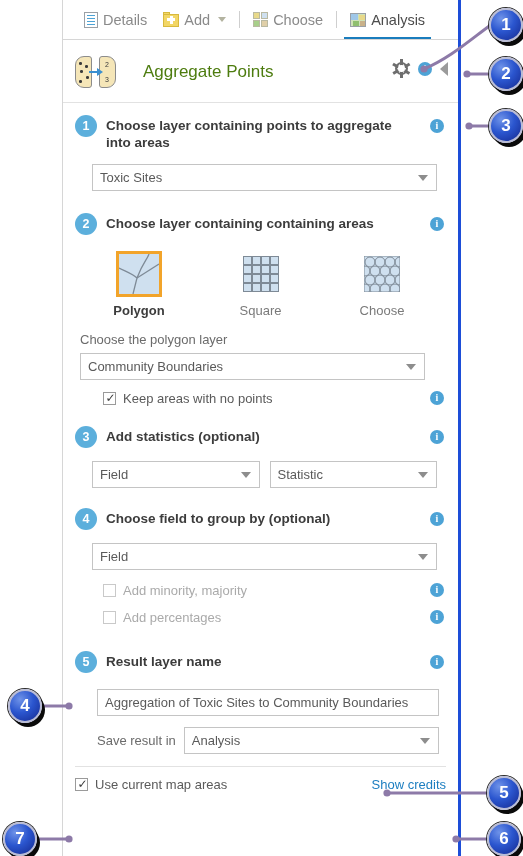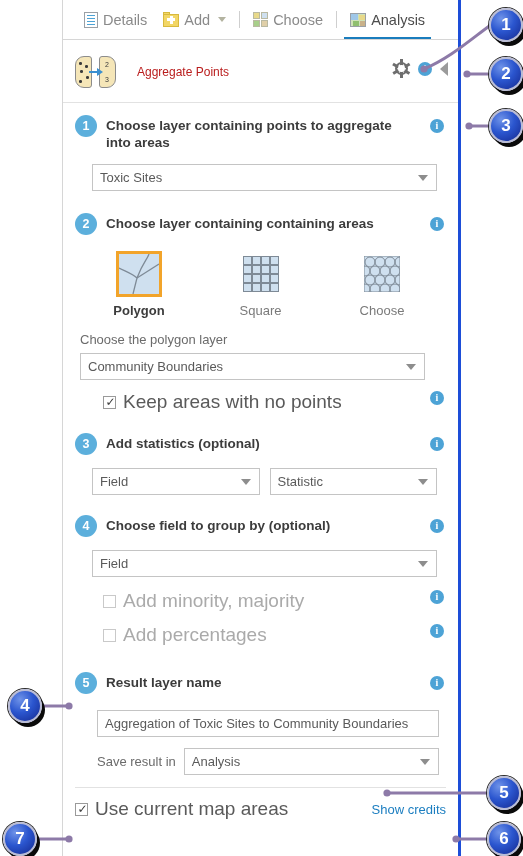--- a/index.html
+++ b/index.html
@@ -122,22 +122,22 @@
   .arrow-mid {
     position:absolute; left:14px; top:14px; width:14px; height:8px;
   }
   .arrow-mid .shaft { position:absolute; left:0; top:3px; width:9px; height:2.4px; background:#3a8fd0; }
   .arrow-mid .head {
     position:absolute; left:8px; top:0px; width:0; height:0;
     border-top:4px solid transparent; border-bottom:4px solid transparent;
     border-left:6px solid #3a8fd0;
   }
   .tooltitle {
-    font-size: 12px; color: #b91c1c;
-    margin-left: 20px;
+    font-size: 17px; color: #4d7c0f;
+    margin-left: 26px;
     white-space: nowrap;
   }
   .head-actions {
     position:absolute; right: 10px; top: 20px;
     display:flex; align-items:center; gap:8px;
   }
   .gear { width:17px; height:17px; position:relative; }
   .gear .ring {
     position:absolute; left:2px; top:2px; width:13px; height:13px;
     border:2.6px solid #6e6e6e; border-radius:50%;
@@ -208,21 +208,21 @@
   .cbox {
     width:13px; height:13px; border:1px solid #9a9a9a; background:#fff;
     position:relative; flex:0 0 auto;
   }
   .cbox.light { border-color:#c9c9c9; }
   .cbox .chk {
     position:absolute; left:1.6px; top:-1px;
     color:#3a3a3a; font-size:12px; line-height:13px;
     font-family:"DejaVu Sans", sans-serif;
   }
-  .cblabel { font-size:19px; color:#5a5a5a; }
+  .cblabel { font-size:13px; color:#5a5a5a; }
   .cblabel.dim { color:#aaaaaa; }
 
   
   .shapes { display:flex; justify-content:space-between; padding: 0 24px; }
   .shapecell { text-align:center; width:80px; }
   .shapebox {
     width:46px; height:46px; margin:0 auto;
     border:1px solid #a8a8a8; background:#cfe0ef;
     position:relative; overflow:hidden;
   }

